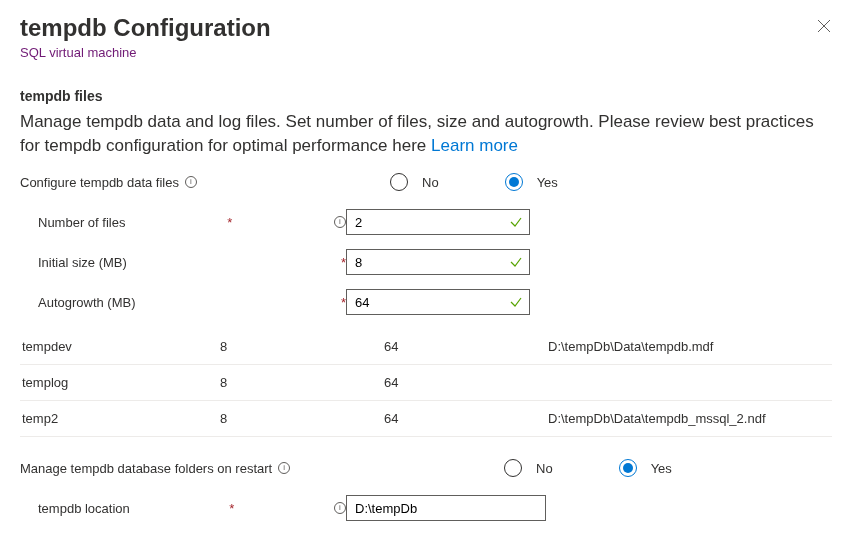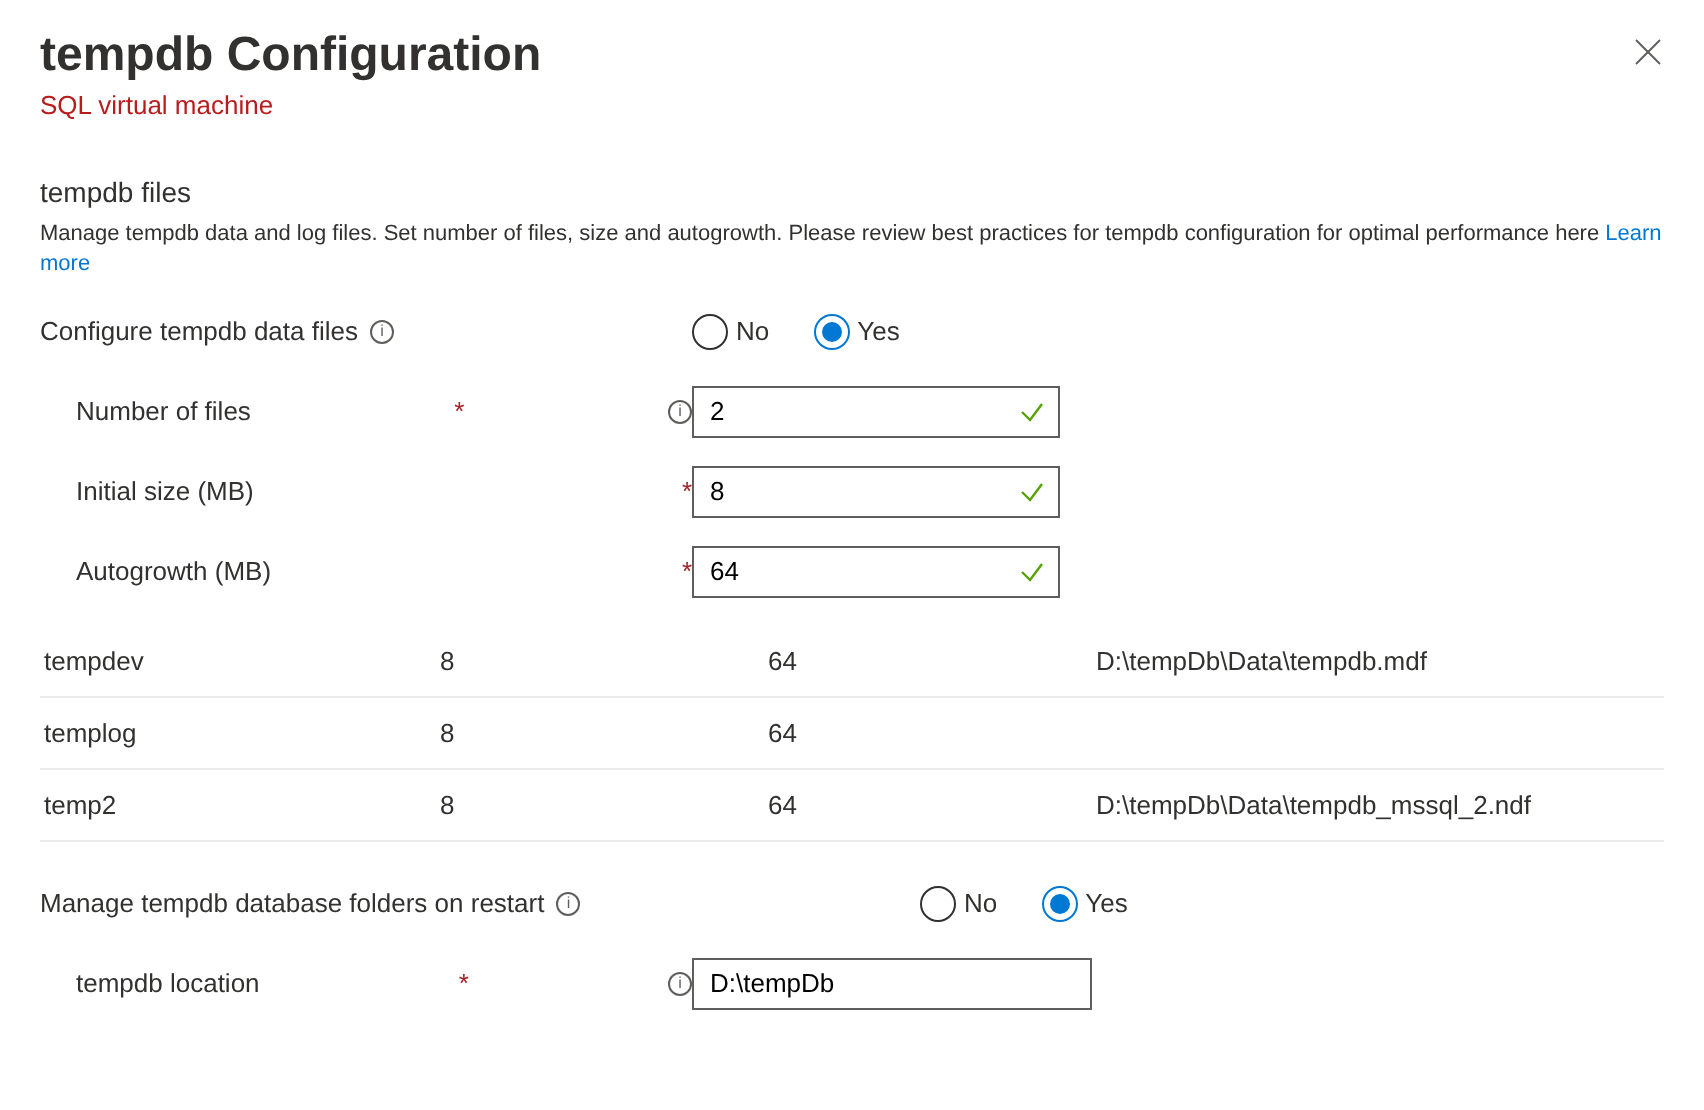--- a/index.html
+++ b/index.html
@@ -8,47 +8,47 @@
       font-size: 13px;
       color: #323130;
       background: #fff;
       width: 852px;
       height: 555px;
       padding: 14px 20px;
       overflow: hidden;
     }
     .header { position: relative; margin-bottom: 28px; }
     .title { font-size: 24px; font-weight: 600; line-height: 1.2; }
-    .subtitle { font-size: 13px; color: #b91c1c; margin-top: 2px; }
+    .subtitle { font-size: 13px; color: #701a75; margin-top: 2px; }
     .close {
       position: absolute; top: 4px; right: 0;
       width: 16px; height: 16px; cursor: pointer;
       display: flex; align-items: center; justify-content: center;
     }
     .close svg { width: 14px; height: 14px; stroke: #605e5c; stroke-width: 1; }
-    .section-title { font-size: 14px; font-weight: 400; margin-bottom: 6px; }
-    .desc { font-size: 11px; color: #323130; margin-bottom: 16px; line-height: 1.4; }
+    .section-title { font-size: 14px; font-weight: 700; margin-bottom: 6px; }
+    .desc { font-size: 17px; color: #323130; margin-bottom: 16px; line-height: 1.4; }
     .desc a { color: #0078d4; text-decoration: none; }
     .row {
       display: flex; align-items: center; margin-bottom: 14px;
     }
     .row.radio-row { margin-bottom: 18px; }
     .label-col {
       width: 326px; display: flex; align-items: center; gap: 6px;
       font-size: 13px;
     }
     .label-col.indented { padding-left: 18px; width: 326px; justify-content: space-between; }
     .req { color: #a4262c; }
     .info-icon {
       width: 12px; height: 12px; border: 1px solid #605e5c; border-radius: 50%;
       display: inline-flex; align-items: center; justify-content: center;
       font-size: 8px; color: #605e5c; line-height: 1;
     }
     .radio-group { display: flex; align-items: center; gap: 22px; }
-    .radio-opt { display: flex; align-items: center; gap: 4px; cursor: pointer; }
+    .radio-opt { display: flex; align-items: center; gap: 14px; cursor: pointer; margin-left: 44px; }
     .radio {
       width: 18px; height: 18px; border: 1px solid #323130; border-radius: 50%;
       display: flex; align-items: center; justify-content: center;
     }
     .radio.checked { border-color: #0078d4; }
     .radio.checked::after {
       content: ""; width: 10px; height: 10px; background: #0078d4; border-radius: 50%;
     }
     .input-wrap {
       position: relative; width: 184px; height: 26px;

